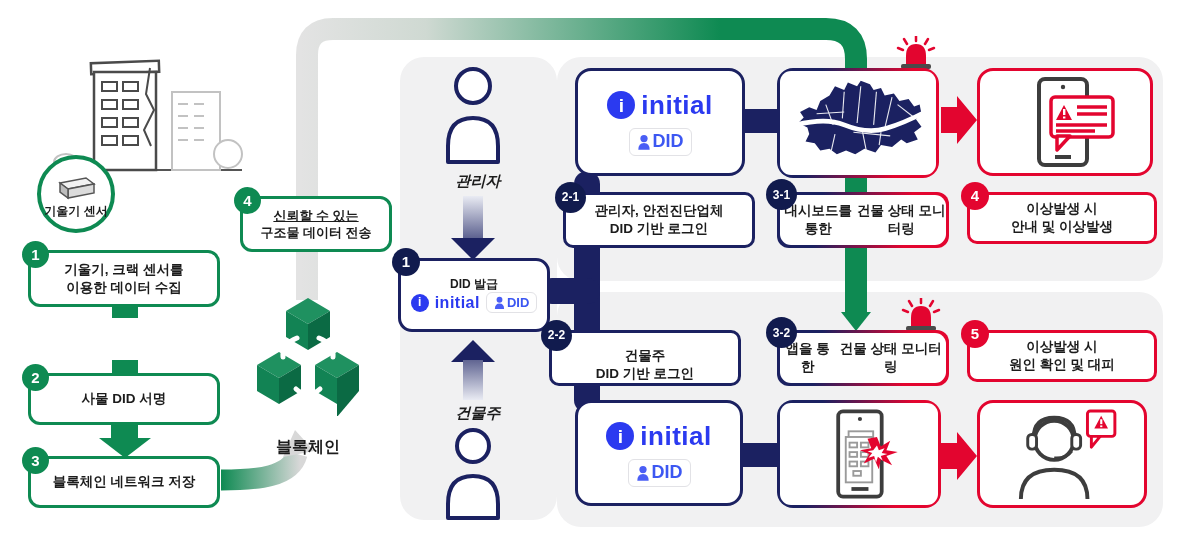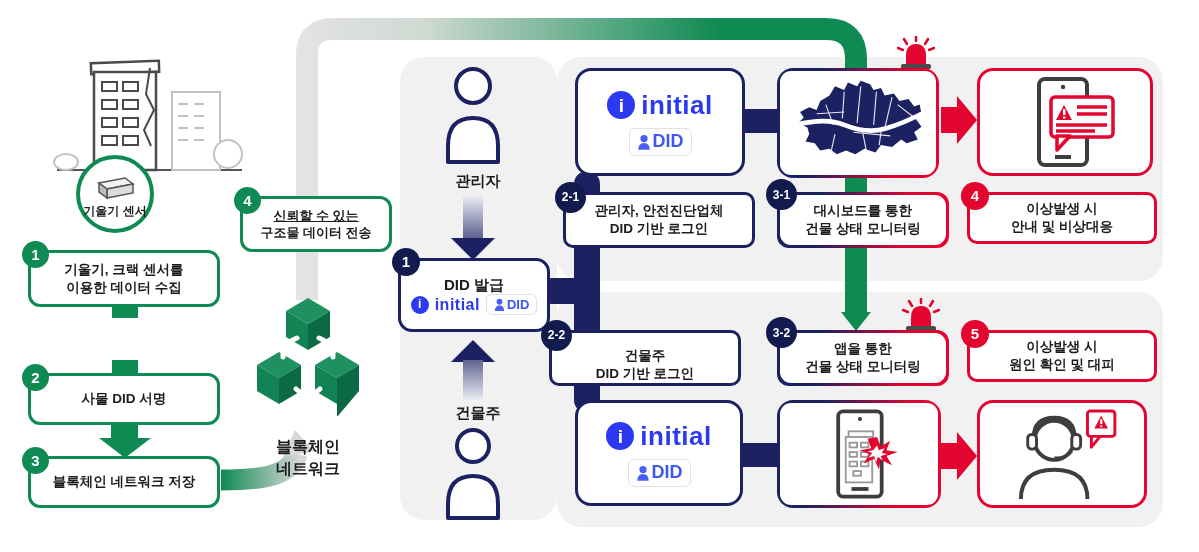--- a/index.html
+++ b/index.html
@@ -11,32 +11,32 @@
   .z2{z-index:2;}
   .box{position:absolute;background:#fff;z-index:2;box-sizing:border-box;
        display:flex;flex-direction:column;align-items:center;justify-content:center;
        text-align:center;font-weight:bold;line-height:1.32;}
   .green-border{border:3px solid #0e8a52;border-radius:12px;font-size:13.5px;}
   .navy-border{border:3px solid #1b2161;border-radius:10px;font-size:13.5px;}
   .red-border{border:3px solid #e3052f;border-radius:10px;font-size:13.5px;}
   .grad-border{position:absolute;z-index:2;padding:3px;border-radius:14px;
        background:linear-gradient(100deg,#1b2161 0%,#1b2161 25%,#e3052f 75%);box-sizing:border-box;}
   .grad-inner{width:100%;height:100%;background:#fff;border-radius:11px;box-sizing:border-box;
-       display:flex;flex-direction:column;align-items:center;justify-content:center;
+       display:flex;flex-direction:row;align-items:center;justify-content:center;
        text-align:center;font-weight:bold;font-size:13.5px;line-height:1.32;}
   .badge{position:absolute;border-radius:50%;color:#fff;font-weight:bold;
        display:flex;align-items:center;justify-content:center;z-index:4;}
   .badge.g{background:#0e8a52;width:27px;height:27px;font-size:15px;left:-9px;top:-12px;}
   .badge.n{background:#111b4e;width:28px;height:28px;font-size:15px;left:-9px;top:-13px;}
   .badge.n2{background:#111b4e;width:31px;height:31px;font-size:12px;left:-11px;top:-13px;}
   .badge.r{background:#e3052f;width:28px;height:28px;font-size:15px;left:-9px;top:-13px;}
   .sensor-circle{position:absolute;width:78px;height:78px;border:4px solid #0e8a52;border-radius:50%;
        background:#fff;z-index:2;display:flex;flex-direction:column;align-items:center;
-       justify-content:flex-end;padding-bottom:9px;box-sizing:border-box;font-size:12px;font-weight:bold;margin-left:39px;}
-  .actor-label{position:absolute;z-index:2;width:160px;text-align:center;font-size:15px;font-weight:bold;}
+       justify-content:flex-end;padding-bottom:9px;box-sizing:border-box;font-size:12px;font-weight:bold;}
+  .actor-label{position:absolute;z-index:2;width:160px;text-align:center;font-size:15px;font-weight:bold;font-style:italic;}
   .initial-row{display:flex;align-items:center;gap:6px;}
   .initial-mark{background:#2b3af0;border-radius:50%;display:flex;align-items:center;
        justify-content:center;color:#fff;font-weight:bold;}
   .initial-text{color:#2b3af0;font-weight:bold;letter-spacing:.5px;}
   .did-chip{display:inline-flex;align-items:center;gap:2px;background:#fff;border:1.5px solid #e2e2e6;
        border-radius:6px;padding:1px 7px;font-weight:bold;color:#3c57f2;}
   .lora-box{position:absolute;left:78px;top:316px;width:96px;height:48px;background:#fff;
        border:3px solid #2b2b2b;border-radius:10px;z-index:2;display:flex;align-items:center;
        justify-content:center;box-sizing:border-box;}
   .lora-text{font-size:22px;font-weight:bold;color:#111;position:relative;z-index:1;}
@@ -178,32 +178,31 @@
       <polygon points="63,69 85,82 85,108 63,95" fill="#128354"></polygon>
     </g>
     <g fill="none" stroke="#ffffff" stroke-width="5" stroke-linecap="round">
       <path d="M45 42 Q30 48 31 61"></path>
       <path d="M67 42 Q82 48 81 61"></path>
       <path d="M44 93 Q56 104 68 93"></path>
     </g>
   </svg>
   <div class="bc-label">
     <div>블록체인</div>
-    <div>네트워크</div>
   </div>
 
   <svg class="abs z2" style="left:440px;top:62px;" width="66" height="104" viewBox="0 0 66 104">
     <circle cx="33" cy="24" r="17" fill="#fff" stroke="#1b2161" stroke-width="4"></circle>
     <path d="M8 100 V84 Q8 56 33 56 Q58 56 58 84 V100 Z" fill="#fff" stroke="#1b2161" stroke-width="4" stroke-linejoin="round"></path>
   </svg>
   <div class="actor-label" style="left:398px;top:172px;">관리자</div>
 
   <div class="box" style="left:398px;top:258px;width:152px;height:74px;border:3px solid #1b2161;border-radius:14px;">
     <div class="badge n">1</div>
-    <div style="font-size:15px;">DID 발급</div>
+    <div style="font-size:12px;">DID 발급</div>
     <div class="initial-row">
       <span class="initial-mark" style="width:18px;height:18px;font-size:12px;">i</span>
       <span class="initial-text" style="font-size:16px;">initial</span>
       <span class="did-chip" style="font-size:13px;">
         <svg width="11" height="14" viewBox="0 0 12 15">
             <circle cx="6" cy="4" r="3.2" fill="#4a5ef5"></circle>
             <path d="M1 14 Q1 8 6 8 Q11 8 11 14 Z" fill="#4a5ef5"></path>
           </svg>
         <span>DID</span>
       </span>
@@ -293,21 +292,21 @@
           <line x1="70" y1="38" x2="100" y2="38"></line>
         <line x1="49" y1="49" x2="100" y2="49"></line>
           <line x1="49" y1="55" x2="88" y2="55"></line>
       </g>
     </svg>
   </div>
 
   <div class="box red-border" style="left:967px;top:192px;width:190px;height:52px;">
     <div class="badge r">4</div>
     <div>이상발생 시</div>
-    <div>안내 및 비상대응</div>
+    <div>안내 및 이상발생</div>
   </div>
 
   <div class="box navy-border" style="left:549px;top:330px;width:192px;height:56px;justify-content:flex-end;">
     <div class="badge n2">2-2</div>
     <div>건물주</div>
     <div>DID 기반 로그인</div>
   </div>
 
   <svg class="abs z2" style="left:899px;top:298px;" width="44" height="34" viewBox="0 0 44 34">
     <g stroke="#E3052F" stroke-width="2.5" stroke-linecap="round">

